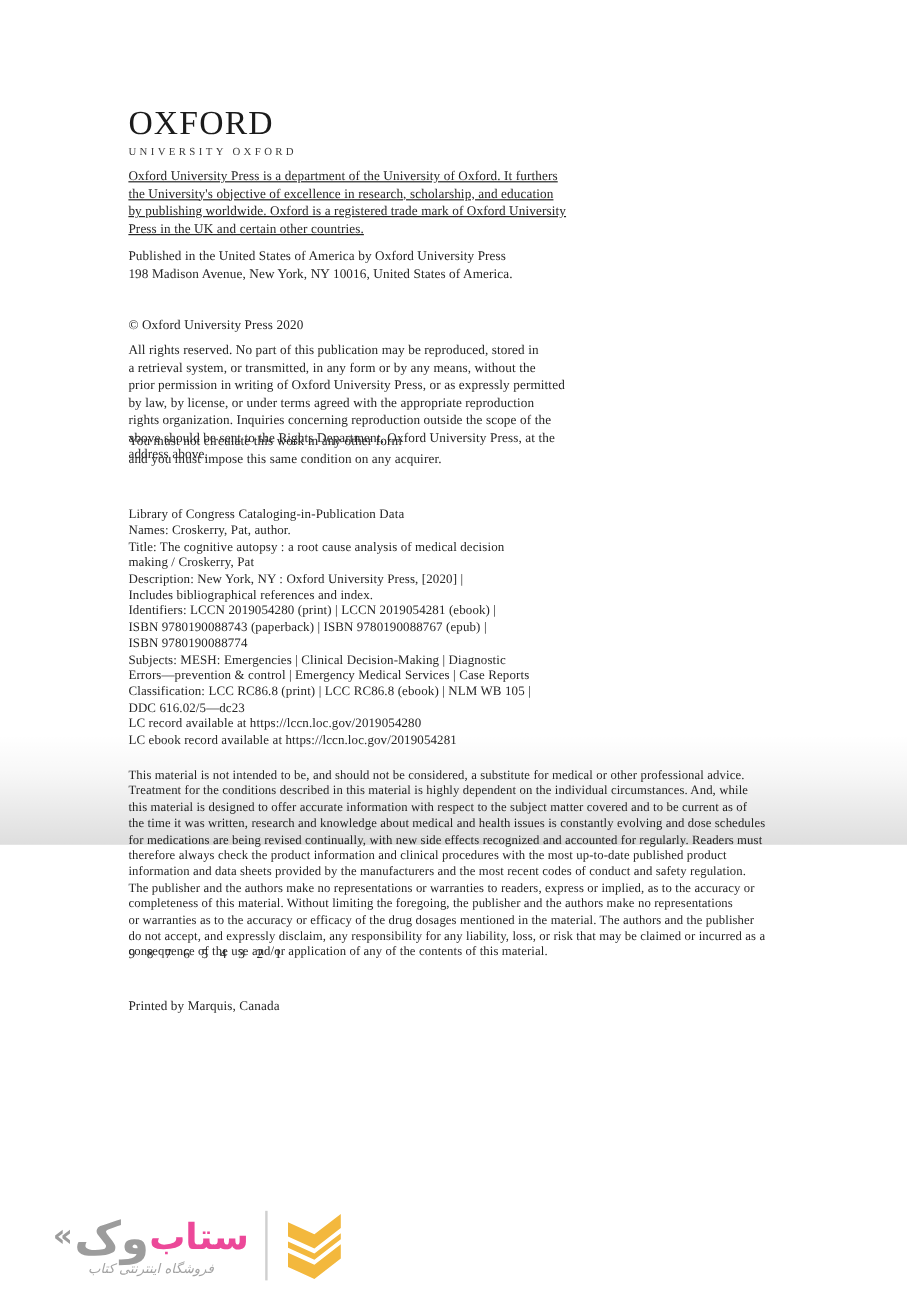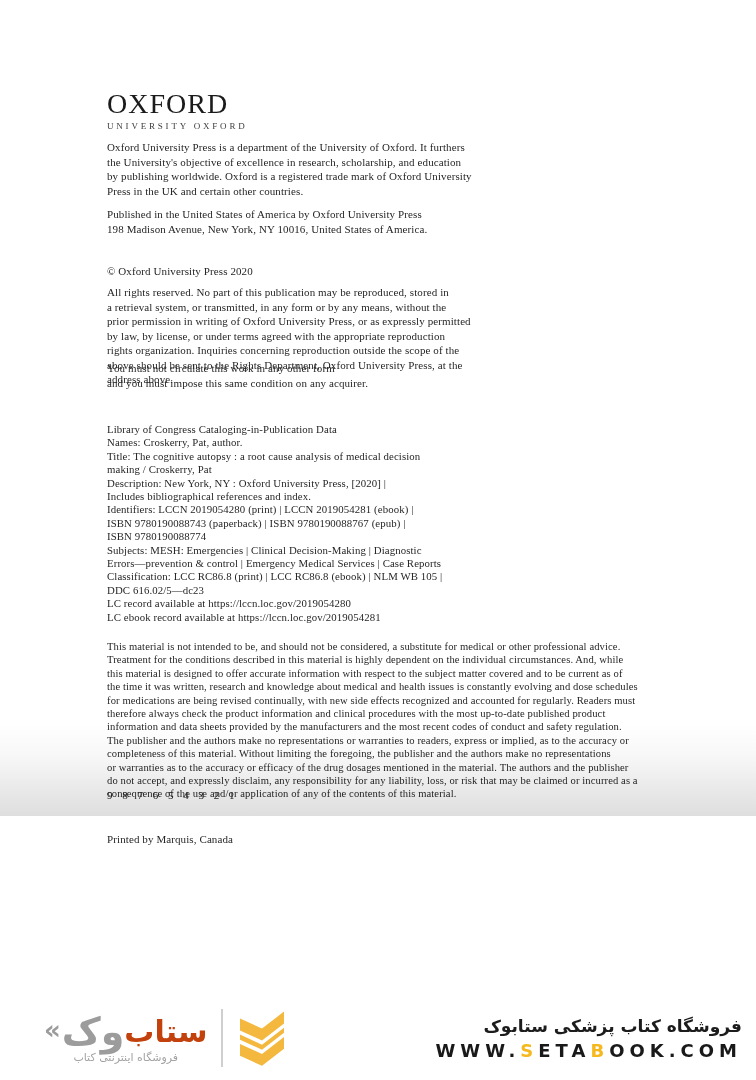--- a/index.html
+++ b/index.html
@@ -4,41 +4,41 @@
 <style>
   html,body{margin:0;padding:0;}
   body{
     width:756px;height:1080px;position:relative;background:#ffffff;
     font-family:"Liberation Serif","DejaVu Serif",serif;
     -webkit-font-smoothing:antialiased;
   }
   .screen{position:absolute;inset:0;overflow:hidden;background:#fff;}
 
   
-  .page-scan{position:absolute;top:0;left:0;width:756px;height:816px;background:#fff;}
+  .page-scan{position:absolute;top:0;left:0;width:756px;height:704px;background:#fff;}
   .page-shadow{
     position:absolute;left:0;right:0;bottom:0;height:92px;pointer-events:none;
     background:linear-gradient(180deg, rgba(0,0,0,0) 0%, rgba(0,0,0,0.03) 35%, rgba(0,0,0,0.13) 100%);
   }
   .content{position:absolute;top:0;left:107px;width:562px;color:#232323;}
 
   .oup-logo{position:absolute;top:90px;left:0;}
   .oup-title{
     font-size:28px;line-height:28px;color:#1b1b1b;letter-spacing:1px;
     font-family:"Liberation Serif","DejaVu Serif",serif;
   }
   .oup-sub{
     margin-top:3px;font-size:9px;letter-spacing:2.8px;color:#3c3c3c;
   }
 
   .blk{
     position:absolute;left:0;margin:0;white-space:pre-line;
     font-size:11px;line-height:14.5px;color:#262626;letter-spacing:0.1px;
   }
-  .blk.department{top:140px;}
+  .blk.department{top:140px;text-decoration:underline;}
   .blk.published{top:207px;}
   .blk.copyright{top:264px;}
   .blk.rights{top:275px;margin-top:10px;}
   .blk.circulate{top:361px;}
   .blk.cataloging{top:423px;font-size:10.8px;line-height:13.4px;}
   .blk.disclaimer{top:640px;width:556px;font-size:10.6px;line-height:13.4px;}
   .blk.impression{top:788px;letter-spacing:3.5px;}
   .blk.printer{top:832px;}
 
   
@@ -48,22 +48,22 @@
     padding:0 14px 0 44px;box-sizing:border-box;
     font-family:"DejaVu Sans","Liberation Sans",sans-serif;
   }
   .brand{display:flex;align-items:center;gap:9px;}
   .brand-text{display:flex;flex-direction:column;align-items:center;}
   .wordmark{display:flex;align-items:center;line-height:1;}
   .wordmark .guillemet{
     color:#9c9c9c;font-size:26px;font-weight:700;margin-right:1px;transform:translateY(-2px);
   }
   .wordmark .wm-gray{color:#9c9c9c;font-size:38px;font-weight:700;}
-  .wordmark .wm-gold{color:#c2410c;font-size:30px;font-weight:700;}
-  .tagline{margin-top:0;font-size:11px;color:#a3a3a3;}
+  .wordmark .wm-gold{color:#ec4899;font-size:30px;font-weight:700;}
+  .tagline{margin-top:0;font-size:11px;color:#a3a3a3;font-style:italic;}
   .brand-divider{width:2px;height:58px;background:#cfcfcf;margin:0 4px;}
   .emblem{display:block;}
 
   .footer-right{display:flex;flex-direction:column;align-items:flex-end;gap:4px;}
   .store-title{font-size:17px;color:#1c1c1c;font-weight:600;}
   .site-url{
     font-size:18px;font-weight:700;letter-spacing:5px;color:#191919;white-space:nowrap;
   }
   .site-url .accent{color:#f5b81e;}
 </style>
@@ -144,19 +144,15 @@
       <div class="brand-divider"></div>
       <svg class="emblem" width="52" height="66" viewBox="0 0 52 78" aria-hidden="true">
         <g transform="translate(0,6) skewY(-9)" fill="#f3b83d">
           <polygon points="0,10 26,26 52,10 52,24 26,40 0,24"></polygon>
           <polygon points="0,29 26,45 52,29 52,35 26,51 0,35"></polygon>
           <polygon points="0,40 26,56 52,40 52,54 26,70 0,54"></polygon>
         </g>
       </svg>
     </div>
 
-    <div class="footer-right">
-      <div class="store-title" dir="rtl">فروشگاه کتاب پزشکی ستابوک</div>
-      <div class="site-url"><span>WWW.</span><span class="accent">S</span><span>ETA</span><span class="accent">B</span><span>OOK.COM</span></div>
-    </div>
 
   </footer>
 </div>
 
 </body></html>

